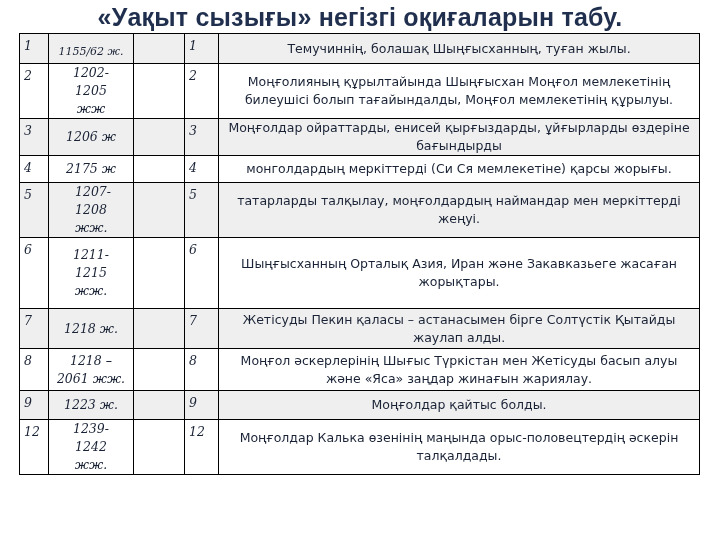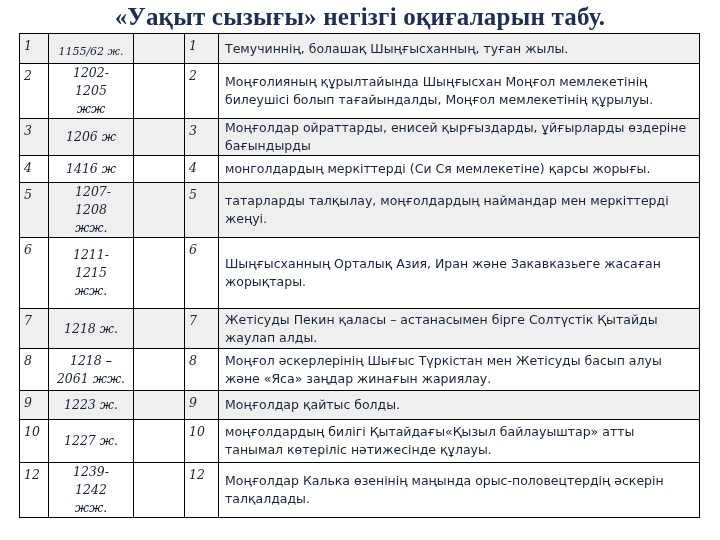--- a/index.html
+++ b/index.html
@@ -1,25 +1,25 @@
 <!DOCTYPE html>
 <html><head>
 <meta charset="utf-8">
 <style>
   html, body { margin:0; padding:0; }
   body { width:720px; height:540px; background:#ffffff; overflow:hidden; position:relative; font-family:"DejaVu Sans", sans-serif; }
-  .title { position:absolute; left:0; top:3px; width:720px; text-align:center; font-family:Liberation Serif, serif; font-weight:bold; font-size:25px; color:#1f2f4d; letter-spacing:0.2px; }
+  .title { position:absolute; left:0; top:3px; width:720px; text-align:center; font-family:Liberation Sans, sans-serif; font-weight:bold; font-size:25px; color:#1f2f4d; letter-spacing:0.2px; }
   table.tl { position:absolute; left:19px; top:33px; width:680px; border-collapse:collapse; table-layout:fixed; }
   table.tl td { border:1.5px solid #000; padding:0; vertical-align:top; font-size:12.5px; color:#1a2336; }
   table.tl tr.shade td { background:#efefef; }
   table.tl tr.plain td { background:#ffffff; }
   td.num { font-family:"DejaVu Serif", serif; font-style:italic; font-size:13px; color:#2a2a2a; padding:4px 0 0 4px !important; }
   td.year { font-family:"DejaVu Serif", serif; font-style:italic; font-size:12.5px; color:#2a2a2a; text-align:center; vertical-align:middle !important; line-height:18px; }
   td.empty { }
-  td.event { text-align:left; vertical-align:middle !important; line-height:18px; padding:0 6px !important; font-size:12.5px; }
+  td.event { text-align:center; vertical-align:middle !important; line-height:18px; padding:0 6px !important; font-size:12.5px; }
 </style>
 </head>
 <body>
 
 <div class="title">«Уақыт сызығы» негізгі оқиғаларын табу.</div>
 
 <table class="tl">
   <colgroup>
     <col style="width:29px">
     <col style="width:85px">
@@ -44,21 +44,21 @@
     </tr>
     <tr class="shade" style="height:36px">
       <td class="num">3</td>
       <td class="year">1206 ж</td>
       <td class="empty"></td>
       <td class="num">3</td>
       <td class="event">Моңғолдар ойраттарды, енисей қырғыздарды, ұйғырларды өздеріне бағындырды</td>
     </tr>
     <tr class="plain" style="height:27px">
       <td class="num">4</td>
-      <td class="year">1416 ж</td>
+      <td class="year">2175 ж</td>
       <td class="empty"></td>
       <td class="num">4</td>
       <td class="event">монголдардың меркіттерді (Си Ся мемлекетіне) қарсы жорығы.</td>
     </tr>
     <tr class="shade" style="height:45px">
       <td class="num">5</td>
       <td class="year" style="padding:0 26px;">1207-1208 жж.</td>
       <td class="empty"></td>
       <td class="num">5</td>
       <td class="event">татарларды талқылау, моңғолдардың наймандар мен меркіттерді жеңуі.</td>
@@ -84,27 +84,20 @@
       <td class="num">8</td>
       <td class="event">Моңғол әскерлерінің Шығыс Түркістан мен Жетісуды басып алуы және «Яса» заңдар жинағын жариялау.</td>
     </tr>
     <tr class="shade" style="height:29px">
       <td class="num">9</td>
       <td class="year">1223 ж.</td>
       <td class="empty"></td>
       <td class="num">9</td>
       <td class="event">Моңғолдар қайтыс болды.</td>
     </tr>
-    <tr class="plain" style="height:43px">
-      <td class="num">10</td>
-      <td class="year">1227 ж.</td>
-      <td class="empty"></td>
-      <td class="num">10</td>
-      <td class="event">моңғолдардың билігі Қытайдағы«Қызыл байлауыштар» атты танымал көтеріліс нәтижесінде құлауы.</td>
-    </tr>
     <tr class="plain" style="height:44px">
       <td class="num">12</td>
       <td class="year" style="padding:0 10px;">1239-1242 жж.</td>
       <td class="empty"></td>
       <td class="num">12</td>
       <td class="event">Моңғолдар Калька өзенінің маңында орыс-половецтердің әскерін талқалдады.</td>
     </tr>
 
   </tbody>
 </table>

